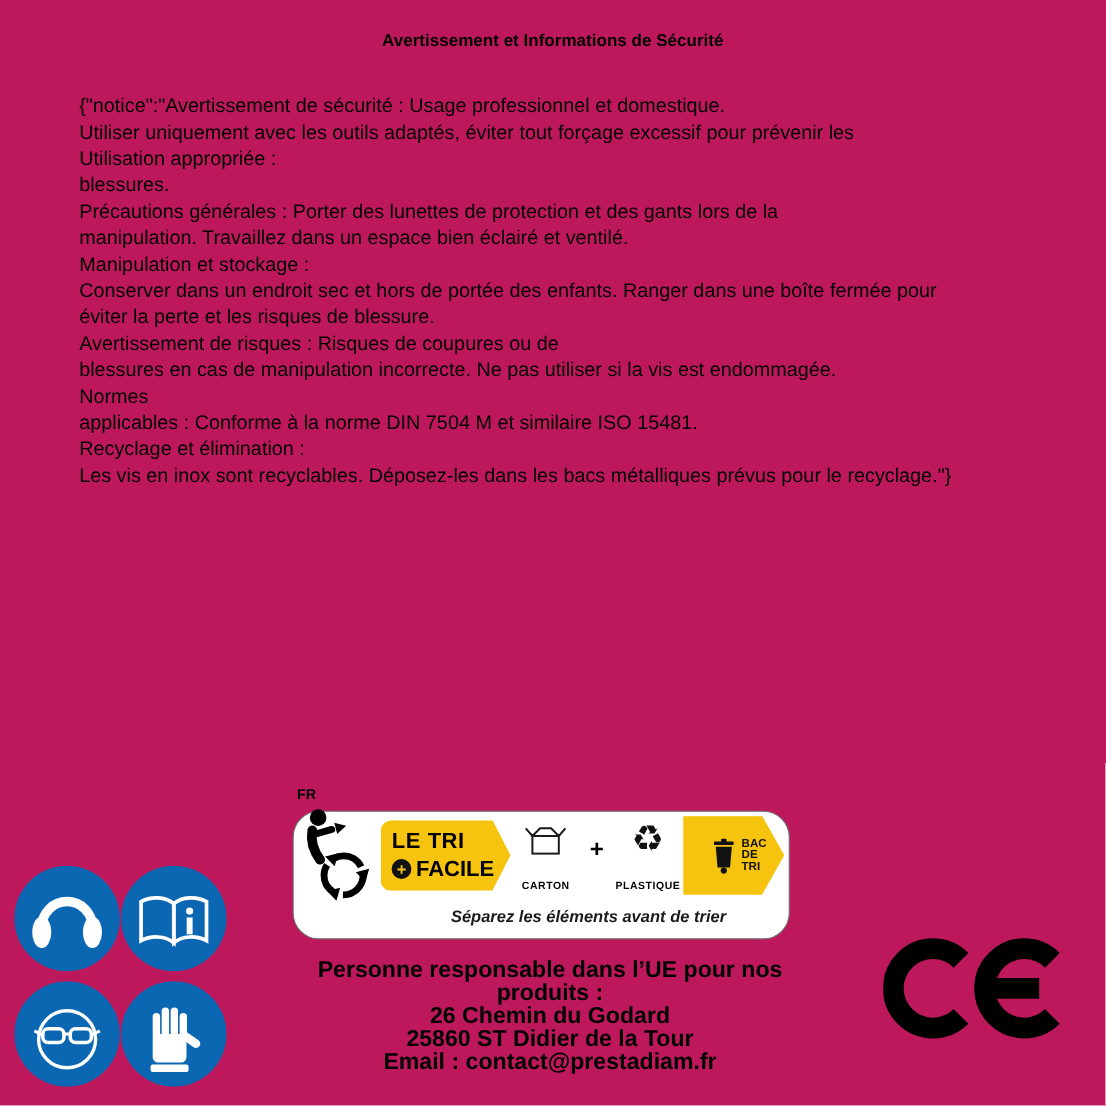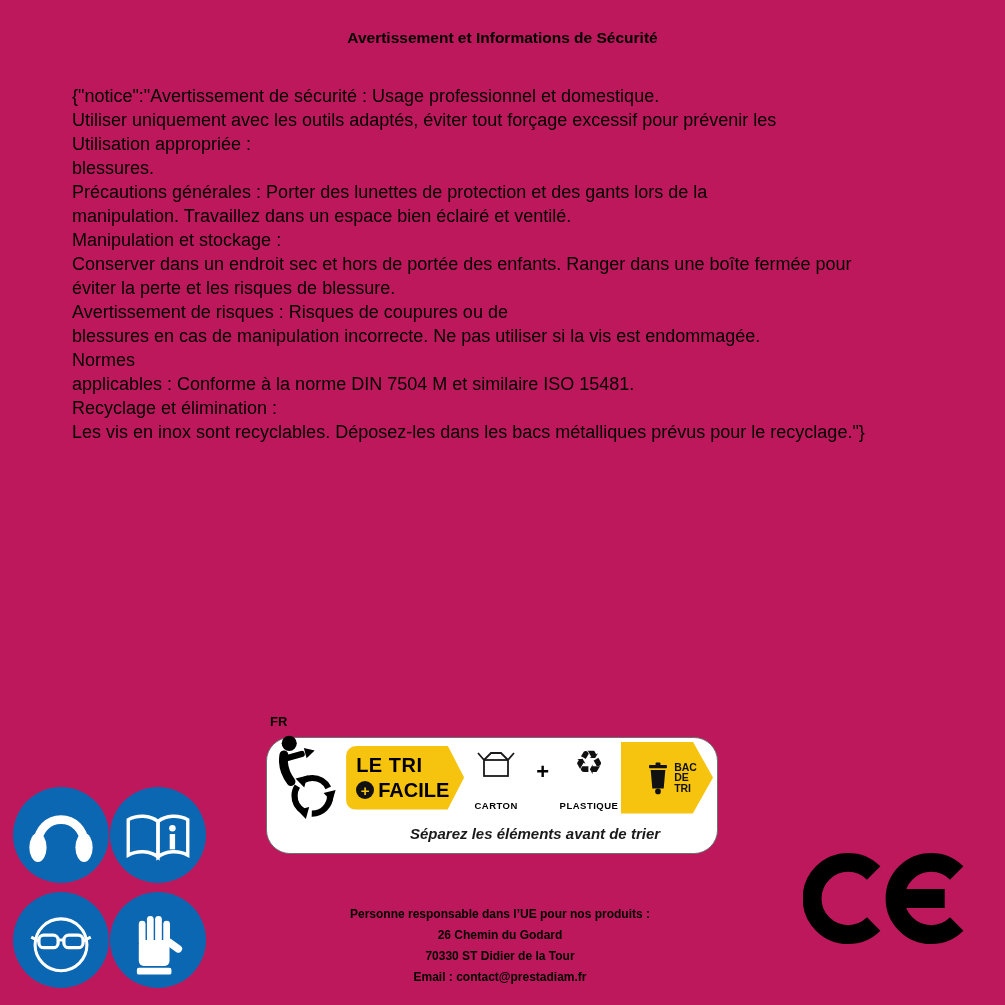--- a/index.html
+++ b/index.html
@@ -53,22 +53,22 @@
     padding-left:8px;box-sizing:border-box;flex:none;margin-right:4px;
   }
   .bac-text{font-size:10.5px;font-weight:900;line-height:10.5px;color:#111;}
   .banner-bottom{
     height:32px;margin-left:86px;display:flex;align-items:center;justify-content:center;
     font-size:15px;font-weight:bold;font-style:italic;color:#1a1a1a;
   }
 
   
   .responsible{
-    position:absolute;left:250px;top:904px;width:500px;text-align:center;
-    font-size:12px;font-weight:bold;line-height:21px;
+    position:absolute;left:250px;top:871px;width:500px;text-align:center;
+    font-size:21px;font-weight:bold;line-height:21px;
   }
 
   
   .ce{position:absolute;left:803px;top:851px;}
 </style>
 </head>
 <body>
 
 <div class="page">
 
@@ -197,21 +197,21 @@
         </div>
       </div>
     </div>
 
     <div class="banner-bottom">Séparez les éléments avant de trier</div>
   </div>
 
   <div class="responsible">
     <div>Personne responsable dans l’UE pour nos produits :</div>
     <div>26 Chemin du Godard</div>
-    <div>70330 ST Didier de la Tour</div>
+    <div>25860 ST Didier de la Tour</div>
     <div>Email : contact@prestadiam.fr</div>
   </div>
 
   <div class="ce">
     <svg width="176" height="95" viewBox="0 0 195 100">
       <path d="M78.3 21.7 A40 40 0 1 0 78.3 78.3" stroke="#000" stroke-width="21" fill="none"></path>
       <path d="M170.3 21.7 A40 40 0 1 0 170.3 78.3" stroke="#000" stroke-width="21" fill="none"></path>
       <line x1="112" y1="50" x2="157" y2="50" stroke="#000" stroke-width="21"></line>
     </svg>
   </div>

